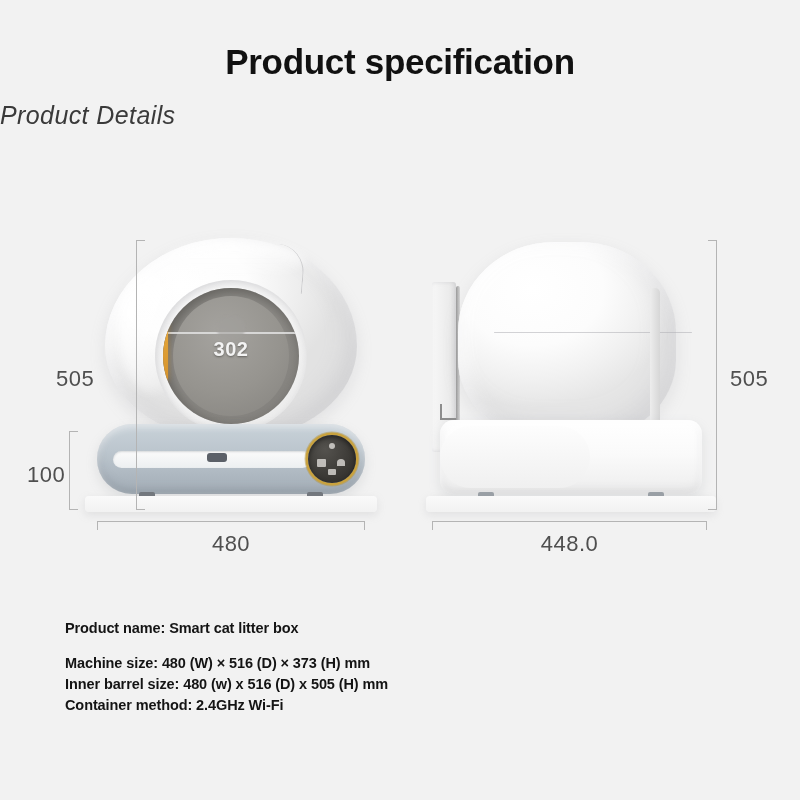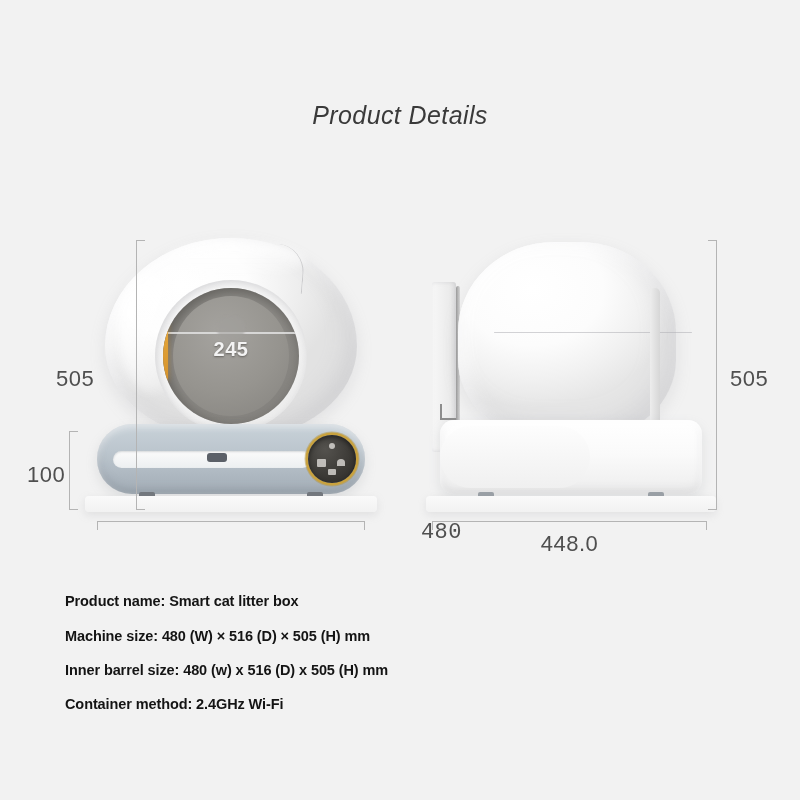--- a/index.html
+++ b/index.html
@@ -13,21 +13,21 @@
 
   
   .title{
     position:absolute;top:42px;left:0;width:800px;
     text-align:center;
     font-size:35px;font-weight:bold;color:#111;
     letter-spacing:-0.3px;
   }
   .subtitle{
     position:absolute;top:101px;left:0;width:800px;
-    text-align:center;
+    text-align:left;
     font-size:25px;font-style:italic;font-weight:400;color:#3a3a3a;
     letter-spacing:0.4px;
   }
   .dim-label{
     position:absolute;font-size:22px;color:#4f4f4f;
     letter-spacing:0.5px;white-space:nowrap;
   }
   .bracket-v{position:absolute;}
   .bracket-v .stem{position:absolute;left:0;top:0;width:1px;height:100%;background:#b4b4b4;}
   .bracket-v .tick-t{position:absolute;left:0;top:0;width:9px;height:1px;background:#b4b4b4;}
@@ -211,51 +211,52 @@
   .sv-foot-l{left:46px;}
   .sv-foot-r{left:216px;}
   .sv-platform{
     position:absolute;left:-6px;top:258px;width:290px;height:16px;
     border-radius:4px;
     background:linear-gradient(180deg,#fafafa,#f2f2f2);
     box-shadow:0 3px 9px rgba(160,160,165,.20);
   }
 
   
-  .specs{position:absolute;left:65px;top:593px;width:640px;}
+  .specs{position:absolute;left:65px;top:620px;width:640px;}
   .spec-line{
     font-size:14.5px;font-weight:bold;color:#141414;
     letter-spacing:-0.1px;white-space:nowrap;
   }
   .spec-line.gap-lg{margin-top:19px;}
   .spec-line.gap-md{margin-top:16px;}
-  .spec-line.gap-sm{margin-top:18px;}
+  .spec-line.gap-sm{margin-top:5px;}
 </style>
 </head>
 <body>
 
 <div class="page">
 
+  <div class="title">Product specification</div>
   <div class="subtitle">Product Details</div>
 
   <div class="front-view">
 
     <div class="shell-outer">
       <div class="shell-hi-left"></div>
       <div class="shell-hi-top"></div>
       <div class="shell-seam"></div>
     </div>
 
     <div class="opening-ring"></div>
 
     <div class="opening-inner">
       <div class="inner-drum"></div>
       <div class="inner-hline"></div>
       <div class="paw-mark"></div>
-      <div class="display-num">245</div>
+      <div class="display-num">302</div>
       <div class="amber-strip"></div>
     </div>
 
     <div class="base">
       <div class="base-slot"></div>
       <div class="base-handle"></div>
       <div class="control-panel">
         <div class="cp-icon cp-i1"></div>
         <div class="cp-icon cp-i2"></div>
         <div class="cp-icon cp-i3"></div>
@@ -280,21 +281,21 @@
     <div class="tick-t"></div>
     <div class="tick-b"></div>
   </div>
   <div class="dim-label" style="left:27px;top:462px;">100</div>
 
   <div class="bracket-h" style="left:97px;top:521px;width:268px;">
     <div class="stem"></div>
     <div class="tick-l"></div>
     <div class="tick-r"></div>
   </div>
-  <div class="dim-label" style="left:0;top:520px;width:462px;text-align:right;font-family:Liberation Mono, monospace;">480</div>
+  <div class="dim-label" style="left:0;top:531px;width:462px;text-align:center;">480</div>
 
   <div class="side-view">
     <div class="sv-backplate">
       <div class="sv-notch"></div>
     </div>
     <div class="sv-edge"></div>
     <div class="sv-body">
       <div class="sv-seam"></div>
       <div class="sv-rightrail"></div>
     </div>
@@ -314,18 +315,18 @@
 
   <div class="bracket-h" style="left:432px;top:521px;width:275px;">
     <div class="stem"></div>
     <div class="tick-l"></div>
     <div class="tick-r"></div>
   </div>
   <div class="dim-label" style="left:432px;top:531px;width:275px;text-align:center;">448.0</div>
 
   <div class="specs">
     <div class="spec-line">Product name: Smart cat litter box</div>
-    <div class="spec-line gap-lg">Machine size: 480 (W) × 516 (D) × 505 (H) mm</div>
+    <div class="spec-line gap-lg">Machine size: 480 (W) × 516 (D) × 373 (H) mm</div>
     <div class="spec-line gap-sm">Inner barrel size: 480 (w) x 516 (D) x 505 (H) mm</div>
     <div class="spec-line gap-sm">Container method: 2.4GHz Wi-Fi</div>
   </div>
 
 </div>
 
 </body></html>

